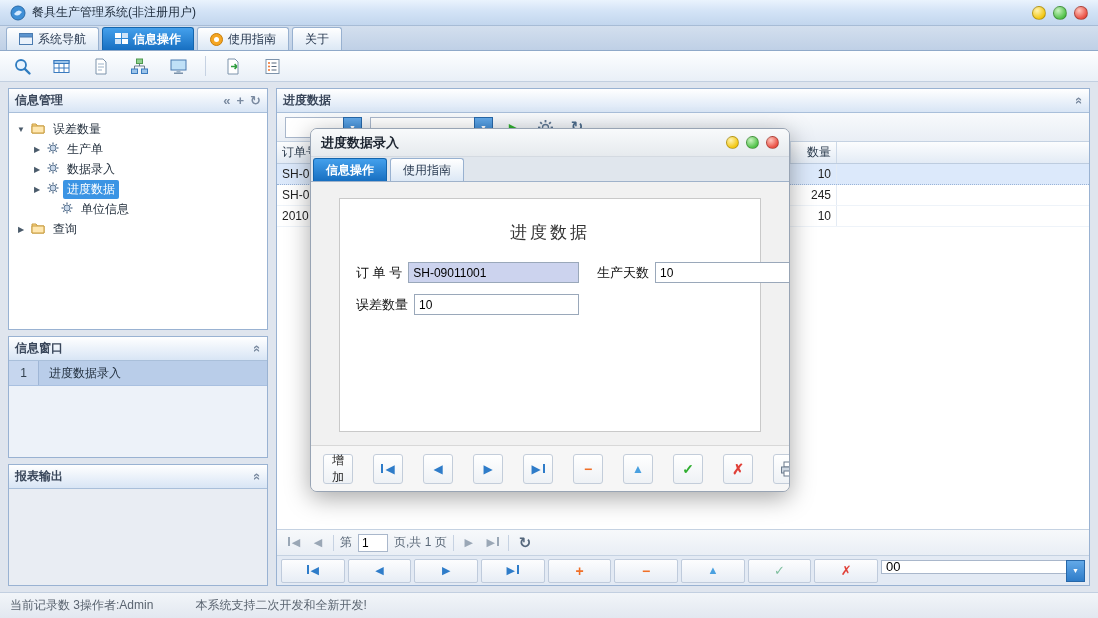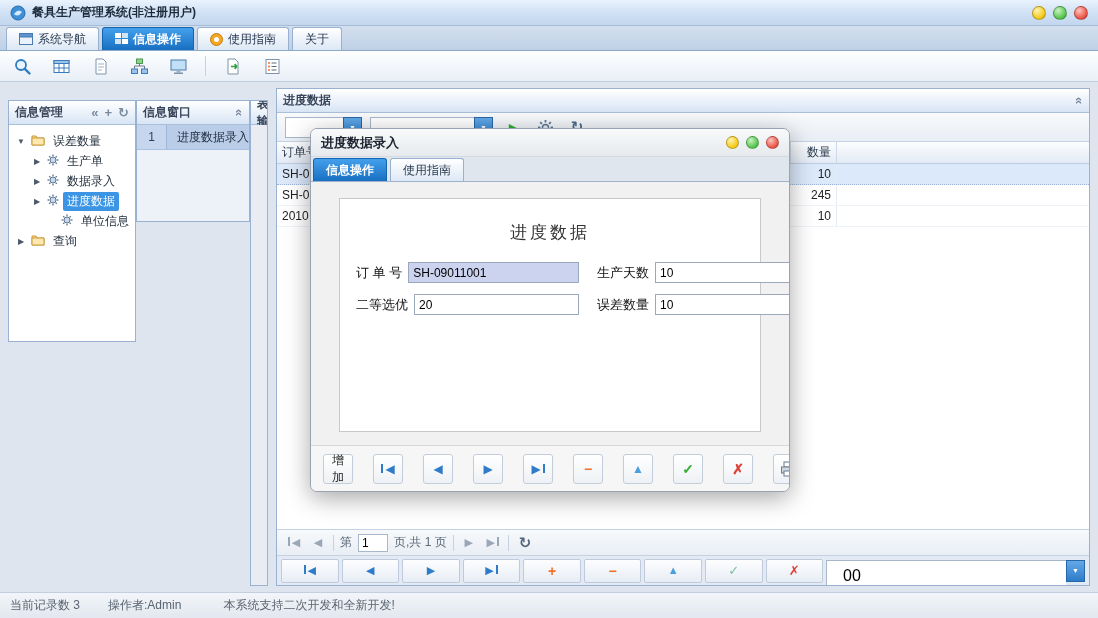--- a/index.html
+++ b/index.html
@@ -2,21 +2,21 @@
 <html><head>
 <meta charset="utf-8">
 <style>
   *{margin:0;padding:0;box-sizing:border-box}
   html,body{width:1098px;height:618px}
   body{font-family:"Liberation Sans","DejaVu Sans",sans-serif;font-size:12px;color:#222;background:#dfe5ee}
   .window{position:relative;width:1098px;height:618px;overflow:hidden;background:#dfe5ee}
 
   
   .titlebar{position:absolute;top:0;left:0;right:0;height:26px;background:linear-gradient(#eaf3fd,#d3e3f6 45%,#c2d6ee);border-bottom:1px solid #a7bcd6;display:flex;align-items:center;padding:0 10px;gap:6px}
-  .title-text{font-weight:bold;font-size:12px;color:#1c2a3a}
+  .title-text{font-weight:normal;font-size:12px;color:#1c2a3a}
   .traffic{margin-left:auto;display:flex;gap:7px;align-items:center}
   .light{width:14px;height:14px;border-radius:50%;display:inline-block;border:1px solid rgba(0,0,0,.25);cursor:pointer}
   .light.sm{width:13px;height:13px}
   .light.y{background:radial-gradient(circle at 35% 30%,#fff3b0,#f3c712 70%)}
   .light.g{background:radial-gradient(circle at 35% 30%,#c9f3c0,#52c24a 70%)}
   .light.r{background:radial-gradient(circle at 35% 30%,#ffc6bd,#ea5044 70%)}
 
   
   .tabstrip{position:absolute;top:26px;left:0;right:0;height:25px;background:linear-gradient(#d3dfee,#bfd0e6);display:flex;align-items:flex-end;padding-left:6px;border-bottom:1px solid #8fa9c9}
   .tab{height:23px;display:flex;align-items:center;gap:5px;padding:0 12px;border:1px solid #98b1d0;border-bottom:none;border-radius:3px 3px 0 0;background:linear-gradient(#ffffff,#dce8f5);color:#2a3b52;margin-right:3px;cursor:pointer;font-size:12px}
@@ -25,21 +25,21 @@
 
   
   .toolbar{position:absolute;top:51px;left:0;right:0;height:31px;background:linear-gradient(#fdfeff,#e9eff7);border-bottom:1px solid #c2cfe0;display:flex;align-items:center;padding:0 10px;gap:15px}
   .tbtn{width:24px;height:24px;display:flex;align-items:center;justify-content:center;border-radius:3px;cursor:pointer}
   .tb-sep{width:1px;height:20px;background:#c6d2e2}
 
   
   .content{position:absolute;top:82px;left:0;right:0;bottom:26px}
 
   
-  .sidebar{position:absolute;top:18px;left:8px;width:260px;bottom:6px;display:flex;}
+  .sidebar{position:absolute;top:6px;left:8px;width:260px;bottom:6px;display:flex;flex-direction:column}
   .panel{border:1px solid #99b2d2;background:#fff;display:flex;flex-direction:column;overflow:hidden}
   .panel-header{height:24px;flex:none;background:linear-gradient(#ffffff,#d8e5f5);border-bottom:1px solid #a9bfda;display:flex;align-items:center;padding:0 6px;font-size:12px;font-weight:bold;color:#39465a}
   .hdr-tools{margin-left:auto;display:flex;align-items:center;gap:6px}
   .hdr-ico{color:#7a8aa0;font-size:13px;font-weight:bold;cursor:pointer;line-height:1}
   .chev-up{display:inline-block;transform:rotate(90deg);font-size:13px;color:#7a8aa0;font-weight:bold;cursor:pointer;line-height:1}
   .p1{height:242px;margin-bottom:6px}
   .p2{height:122px;margin-bottom:6px}
   .p3{flex:1}
 
   .tree{flex:1;background:#fff;padding:6px 2px;overflow:hidden}
@@ -83,37 +83,37 @@
   .pg-sep{width:1px;height:16px;background:#c6d2e2}
   .pg-refresh{margin-left:4px;color:#55677c;font-size:15px;font-weight:bold;cursor:pointer}
 
   .bottom-row{height:30px;flex:none;display:flex;align-items:center;gap:3px;padding:0 4px;background:#e3eaf4;border-top:1px solid #c5d2e2}
   .big-btn{flex:1;height:24px;background:linear-gradient(#fdfdfe,#e7edf5);border:1px solid #bfcbdc;border-radius:2px;display:flex;align-items:center;justify-content:center;cursor:pointer}
   .glyph{font-size:11px;line-height:1}
   .bar-left::before{content:"";display:inline-block;width:2px;height:9px;background:currentColor;margin-right:2px;vertical-align:0}
   .bar-right::after{content:"";display:inline-block;width:2px;height:9px;background:currentColor;margin-left:2px;vertical-align:0}
   .c-blue{color:#2e7cc9}.c-lblue{color:#49a0e0}.c-orange{color:#f07028}.c-teal{color:#7fbf9f}.c-red{color:#e04038}.c-green{color:#2fae2f}
   .bb-combo{flex:0 0 88px;display:flex;height:22px}
-  .bb-combo input{flex:1;min-width:0;background:#fff;border:1px solid #a9b7cb;border-right:none;height:32px;font-size:16px;padding:0 16px}
+  .bb-combo input{flex:1;min-width:0;background:#fff;border:1px solid #a9b7cb;border-right:none;height:14px;font-size:13px;padding:0 4px}
 
   
   .statusbar{position:absolute;left:0;right:0;bottom:0;height:26px;background:linear-gradient(#f2f5f9,#e2e8f0);border-top:1px solid #c2cfe0;display:flex;align-items:center;padding:0 10px;color:#5a6470;font-size:12px}
-  .sb-operator{margin-left:28px}
+  .sb-operator{}
   .sb-message{margin-left:42px}
 
   
   .dialog{position:absolute;left:310px;top:128px;width:480px;height:364px;background:#efefef;border:1px solid #98a4b4;border-radius:7px;box-shadow:0 6px 24px rgba(0,0,0,.35);z-index:40;display:flex;flex-direction:column;overflow:hidden}
   .dlg-titlebar{height:28px;flex:none;display:flex;align-items:center;padding:0 10px;background:linear-gradient(#f8fafb,#e6eaee);border-bottom:1px solid #d4dae1}
   .dlg-title{font-weight:bold;font-size:13px;color:#1c2430}
   .dlg-tabs{height:25px;flex:none;background:#e0e6ed;display:flex;align-items:flex-end;padding-left:2px;border-bottom:1px solid #9fb2ca}
   .dlg-tabs .tab{height:23px}
   .dlg-body{flex:1;background:#f1f1f1;padding:16px 28px 0}
   .form-box{height:234px;background:#fff;border:1px solid #c9c9c9;padding:14px 16px 0}
   .form-title{text-align:center;font-size:17px;color:#333;letter-spacing:3px;margin:8px 0 18px;font-weight:normal}
-  .form-grid{display:grid;grid-template-columns:1fr 1fr 1fr;column-gap:18px;row-gap:11px}
+  .form-grid{display:grid;grid-template-columns:1fr 1fr 1fr 1fr;column-gap:18px;row-gap:11px}
   .field{display:flex;align-items:center;gap:6px}
   .f-label{white-space:pre;font-size:13px;color:#111;flex:none}
   .f-input{flex:1;height:21px;border:1px solid #9aa8ba;background:#fff;font-size:12px;padding:0 4px;min-width:0}
   .f-input.num{text-align:left}
   .f-input.hl{background:#ccd3ee}
   .dlg-toolbar{height:46px;flex:none;background:#f6f6f6;border-top:1px solid #d8d8d8;display:flex;align-items:center;gap:20px;padding:0 12px}
   .dbtn{height:30px;min-width:30px;background:linear-gradient(#ffffff,#eef1f5);border:1px solid #c3cdda;border-radius:3px;display:flex;align-items:center;justify-content:center;font-size:12px;cursor:pointer;color:#222}
   .dbtn.add{padding:0 10px}
   .dbtn .glyph{font-size:12px}
   .dbtn .glyph.big{font-size:14px}

